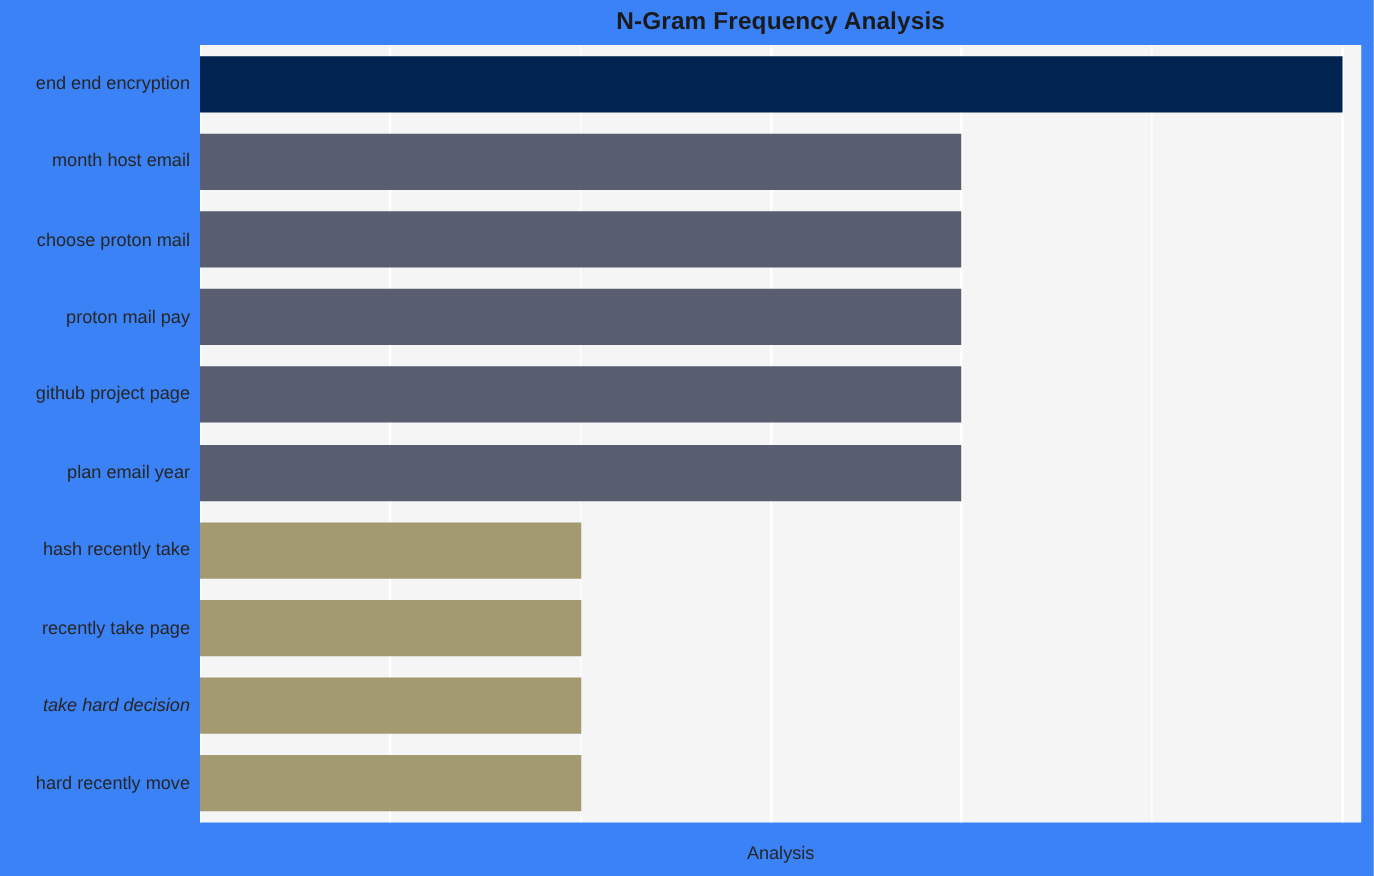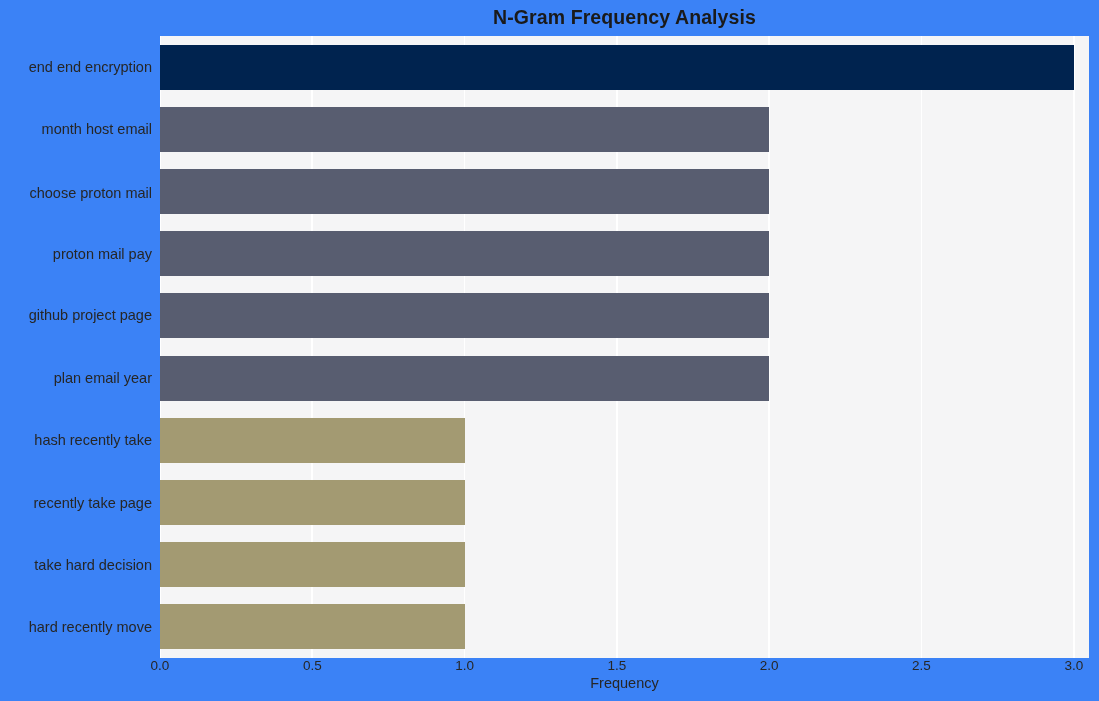--- a/index.html
+++ b/index.html
@@ -143,29 +143,20 @@
 
   <div id="y-axis-labels">
       <div class="ytick-label" style="top: 23.1px;">end end encryption</div>
       <div class="ytick-label" style="top: 85.3px;">month host email</div>
       <div class="ytick-label" style="top: 149px;">choose proton mail</div>
       <div class="ytick-label" style="top: 209.7px;">proton mail pay</div>
       <div class="ytick-label" style="top: 271px; padding-left: 44px;">github project page</div>
       <div class="ytick-label" style="top: 334.1px;">plan email year</div>
       <div class="ytick-label" style="top: 396.3px;">hash recently take</div>
       <div class="ytick-label" style="top: 458.5px;">recently take page</div>
-      <div class="ytick-label" style="top: 520.7px;">take hard decision</div>
+      <div class="ytick-label" style="top: 520.7px; font-style: italic;">take hard decision</div>
       <div class="ytick-label" style="top: 582.9px;">hard recently move</div>
     </div>
 
-  <div id="x-axis-labels">
-      <div class="xtick-label" style="left: 0px;">0.0</div>
-      <div class="xtick-label" style="left: 152.295px;">0.5</div>
-      <div class="xtick-label" style="left: 304.59px;">1.0</div>
-      <div class="xtick-label" style="left: 456.885px;">1.5</div>
-      <div class="xtick-label" style="left: 609.18px;">2.0</div>
-      <div class="xtick-label" style="left: 761.475px;">2.5</div>
-      <div class="xtick-label" style="left: 913.77px;">3.0</div>
-    </div>
 
-  <div id="x-axis-title">Frequency</div>
+  <div id="x-axis-title">Analysis</div>
 
 </div>
 
 </body></html>

